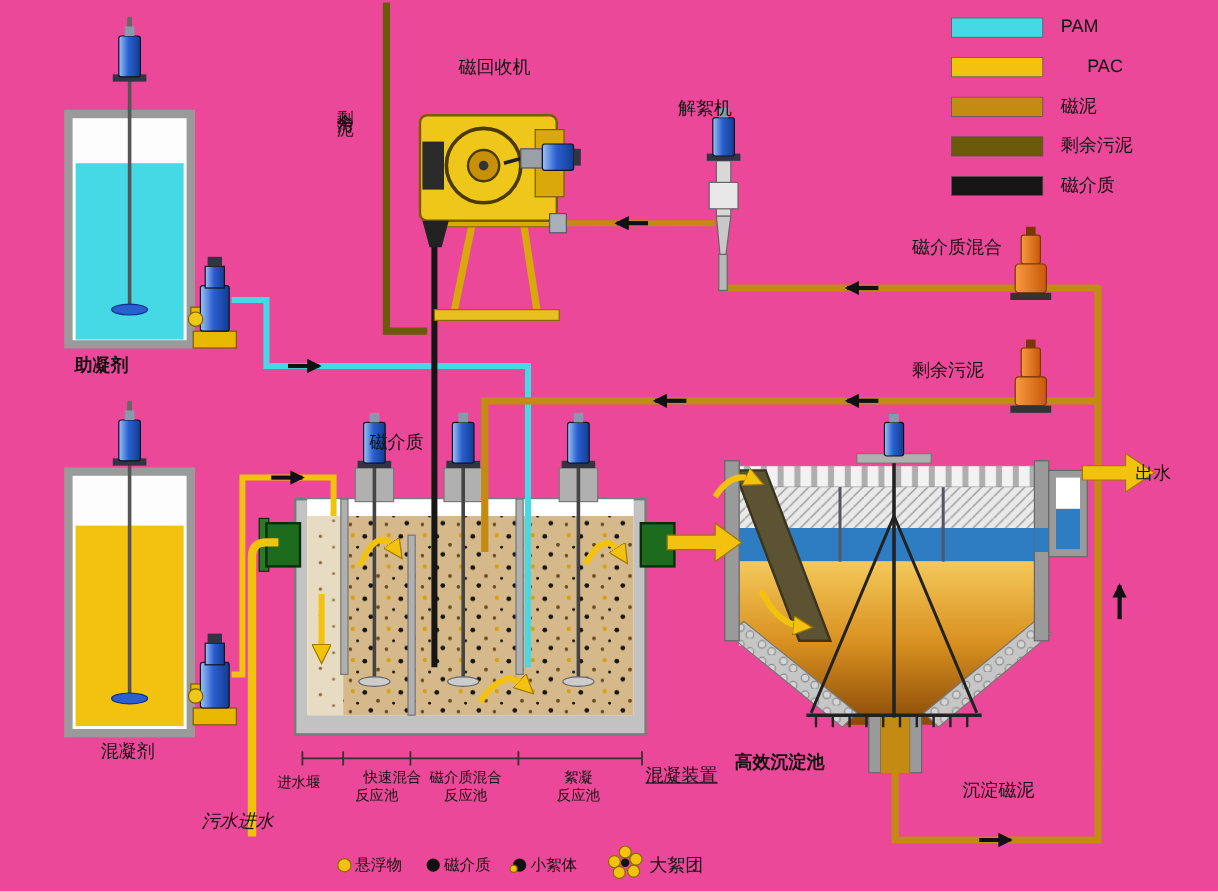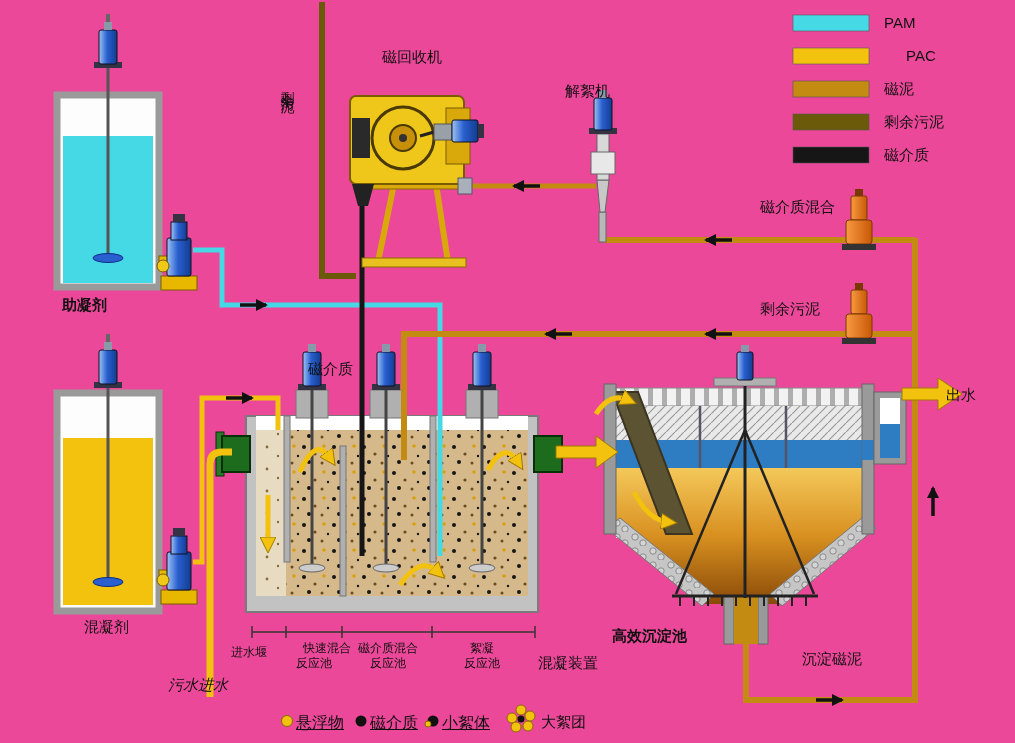--- a/index.html
+++ b/index.html
@@ -1,21 +1,21 @@
 <!DOCTYPE html>
 <html><head>
 <meta charset="utf-8">
 <style>
   html,body{margin:0;padding:0;background:#ffffff;}
   .stage{position:relative;width:1015px;height:743px;background:#ec4899;overflow:hidden;
          font-family:"Liberation Sans","DejaVu Sans",sans-serif;}
   .stage svg{position:absolute;left:0;top:0;}
   .lbl{position:absolute;font-size:15px;color:#101010;white-space:nowrap;z-index:5;line-height:1.15;}
   .lbl.sm{font-size:12px;}
-  .lbl.md{font-size:16px;text-decoration:underline;}
+  .lbl.md{font-size:13px;}
   .lbl.ctr{text-align:center;white-space:normal;}
   .lbl.vert{writing-mode:vertical-rl;text-orientation:upright;letter-spacing:3px;font-size:14px;}
 </style>
 </head>
 <body>
 
 <div class="stage">
 
 <svg width="1015" height="743" viewBox="0 0 1015 743">
   <defs>
@@ -290,21 +290,21 @@
 <span class="lbl" style="left:382px;top:48px;">磁回收机</span>
 <span class="lbl" style="left:565px;top:82px;">解絮机</span>
 <span class="lbl vert" style="left:280px;top:80px;">剩余污泥</span>
 <span class="lbl" style="left:760px;top:198px;">磁介质混合</span>
 <span class="lbl" style="left:760px;top:300px;">剩余污泥</span>
 <span class="lbl" style="left:308px;top:360px;">磁介质</span>
 <span class="lbl" style="left:946px;top:386px;">出水</span>
 <span class="lbl" style="left:168px;top:676px;font-style:italic;">污水进水</span>
 <span class="lbl" style="left:802px;top:650px;">沉淀磁泥</span>
 <span class="lbl" style="left:612px;top:627px;font-weight:bold;">高效沉淀池</span>
-<span class="lbl" style="left:538px;top:654px;">混凝装置</span>
+<span class="lbl" style="left:538px;top:638px;text-decoration:underline;">混凝装置</span>
 
 <span class="lbl sm ctr" style="left:226px;top:646px;width:46px;">进水堰</span>
 <span class="lbl sm ctr" style="left:297px;top:642px;width:60px;">快速混合</span>
 <span class="lbl sm ctr" style="left:284px;top:657px;width:60px;">反应池</span>
 <span class="lbl sm ctr" style="left:350px;top:642px;width:76px;">磁介质混合</span>
 <span class="lbl sm ctr" style="left:350px;top:657px;width:76px;">反应池</span>
 <span class="lbl sm ctr" style="left:452px;top:642px;width:60px;text-align:center;">絮凝</span>
 <span class="lbl sm ctr" style="left:452px;top:657px;width:60px;">反应池</span>
 
 <span class="lbl md" style="left:296px;top:714px;">悬浮物</span>

